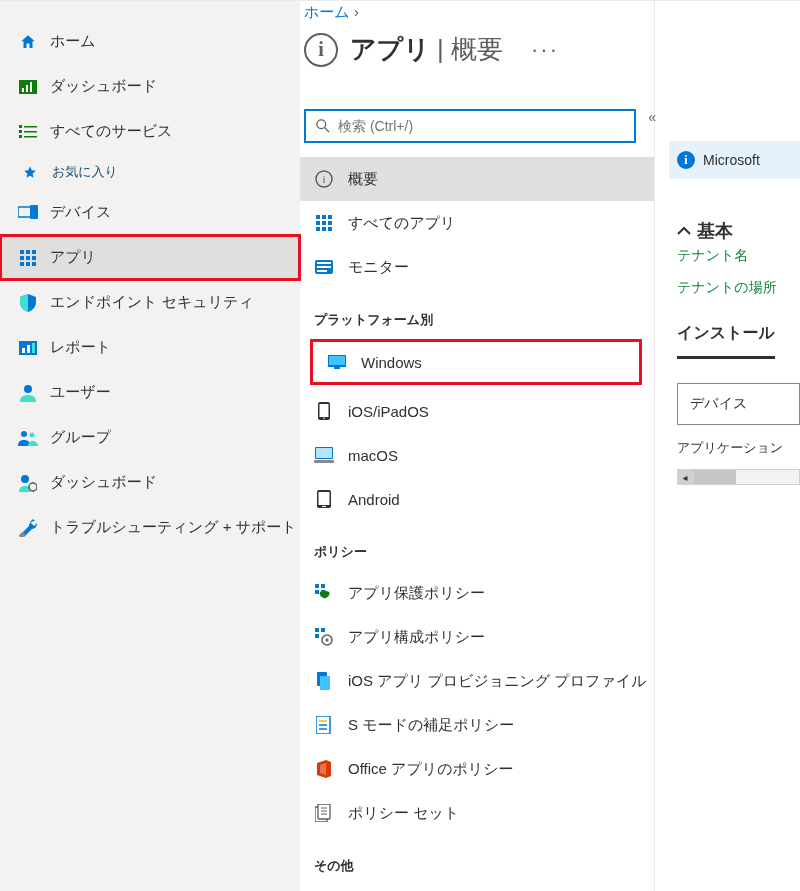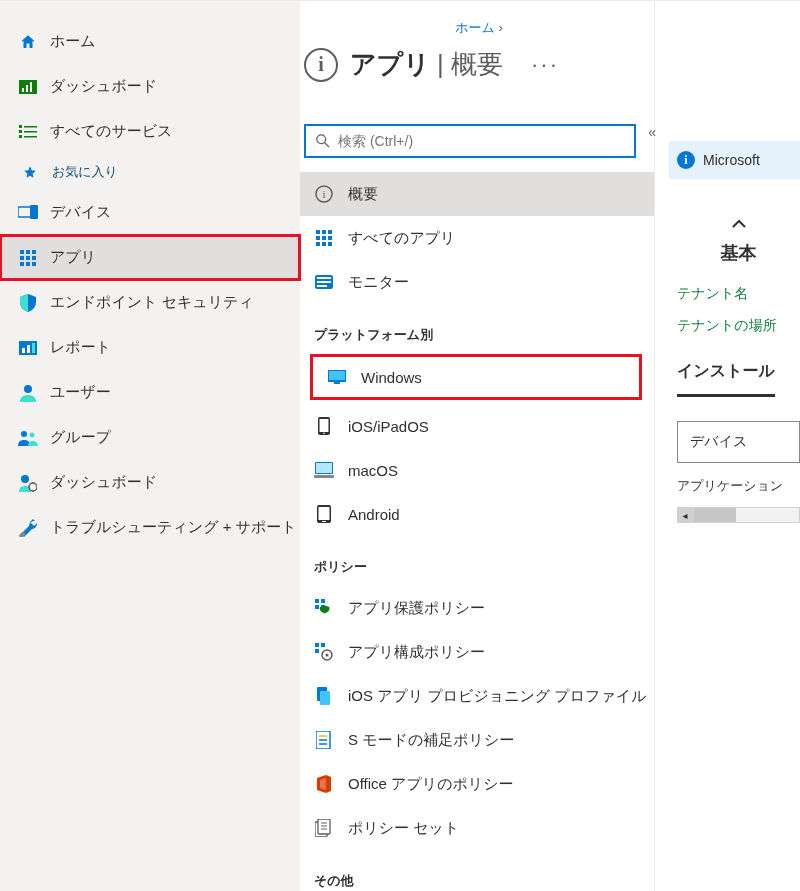--- a/index.html
+++ b/index.html
@@ -7,21 +7,21 @@
   .page { display: flex; width: 800px; height: 891px; overflow: hidden; border-top: 1px solid #edebe9; }
   
   .nav { width: 300px; flex: 0 0 300px; background: #f3f2f1; padding-top: 18px; }
   .nav-item { display: flex; align-items: center; height: 45px; padding-left: 18px; gap: 12px; cursor: pointer; font-size: 15px; color: #323130; }
   .nav-item .icon-box { width: 20px; display: flex; justify-content: center; }
   .nav-item-sub { font-size: 13px; color: #0c4a6e; padding-left: 20px; height: 36px; }
   .nav-item.selected { background: #e1dfdd; }
   .highlight-red { outline: 3px solid #e81123; outline-offset: -2px; }
   
   .blade { flex: 0 0 355px; width: 355px; display: flex; flex-direction: column; border-right: 1px solid #edebe9; }
-  .crumbs { padding: 18px 0 0 4px; font-size: 13px; color: #0078d4; text-align: center; }
+  .crumbs { padding: 2px 0 0 4px; font-size: 15px; color: #0078d4; }
   .crumbs .sep { color: #605e5c; }
   .blade-header { display: flex; align-items: center; gap: 12px; padding: 10px 0 24px 4px; }
   .title-circle { width: 34px; height: 34px; border: 2px solid #605e5c; border-radius: 50%; display:flex; align-items:center; justify-content:center; font-family: "Times New Roman", serif; font-size: 20px; font-weight: 600; color: #605e5c;}
   .blade-title { font-size: 26px; font-weight: 600; }
   .blade-title .thin { font-weight: 300; color: #605e5c; }
   .ellipsis { font-size: 22px; color: #605e5c; margin-left: 16px; cursor: pointer; letter-spacing: 2px;}
   .search-row { display: flex; align-items: center; gap: 12px; padding: 0 4px 14px 4px; }
   .search-box { flex: 1; display: flex; align-items: center; gap: 8px; height: 34px; border: 2px solid #0078d4; padding: 0 10px; background:#fff;margin-top:18px; }
   .search-box input { border: none; outline: none; font-size: 14px; width: 100%; background: transparent; }
   .collapse-arrows { color: #605e5c; cursor: pointer; font-size: 14px; letter-spacing: -6px;}
@@ -29,21 +29,21 @@
   .menu-item { display: flex; align-items: center; height: 44px; padding-left: 14px; gap: 14px; cursor: pointer; font-size: 15px; }
   .menu-item .micon { width: 20px; display:flex; justify-content:center; color:#605e5c; }
   .menu-item.selected { background: #e1dfdd; }
   .menu-section { font-size: 13px; font-weight: 600; color: #323130; padding: 22px 0 10px 14px; }
   .platform-box { border: 3px solid #e81123; margin: 0 12px 4px 10px; }
   .platform-box .menu-item { height: 40px; }
   
   .detail { flex: 1; padding: 140px 0 0 22px; min-width: 0; }
   .info-banner { display:flex; align-items:center; gap:8px; background:#e5f1fb; height: 38px; padding: 0 8px; margin-bottom: 40px; margin-left:-8px; font-size:14px; white-space:nowrap; }
   .info-circle { width:18px; height:18px; border-radius:50%; background:#0078d4; color:#fff; display:flex; align-items:center; justify-content:center; font-size:12px; font-weight:bold; font-family: Georgia, serif;}
-  .section-hdr { display:flex; align-items:center; gap:12px; font-size:18px; font-weight:600; margin-bottom:20px; cursor:pointer;flex-direction:column;}
+  .section-hdr { display:flex; align-items:center; gap:6px; font-size:18px; font-weight:600; margin-bottom:4px; cursor:pointer;}
   .kv { font-size:14px; color:#15803d; margin-bottom:14px; white-space:nowrap;}
   .sub-hdr { font-size:16px; font-weight:600; border-bottom:3px solid #323130; display:inline-block; padding-bottom:12px; margin: 12px 0 24px 0; white-space:nowrap;}
   .sel-box { border:1px solid #8a8886; height:42px; display:flex; align-items:center; padding:0 12px; margin-bottom:14px; white-space:nowrap; font-size:14px;}
   .small-note { font-size:13px; margin-bottom:12px; white-space:nowrap;}
   .hscroll { height:16px; display:flex; align-items:center; }
   .hscroll .arrow { width:16px; height:16px; background:#d2d0ce; display:flex; align-items:center; justify-content:center; font-size:10px; color:#323130; }
   .hscroll .track { flex:1; height:16px; background:#f3f2f1; border:1px solid #d2d0ce; position:relative;}
   .hscroll .thumb { position:absolute; left:0; top:0; height:100%; width:42px; background:#c8c6c4;}
   
   svg { display:block; }

